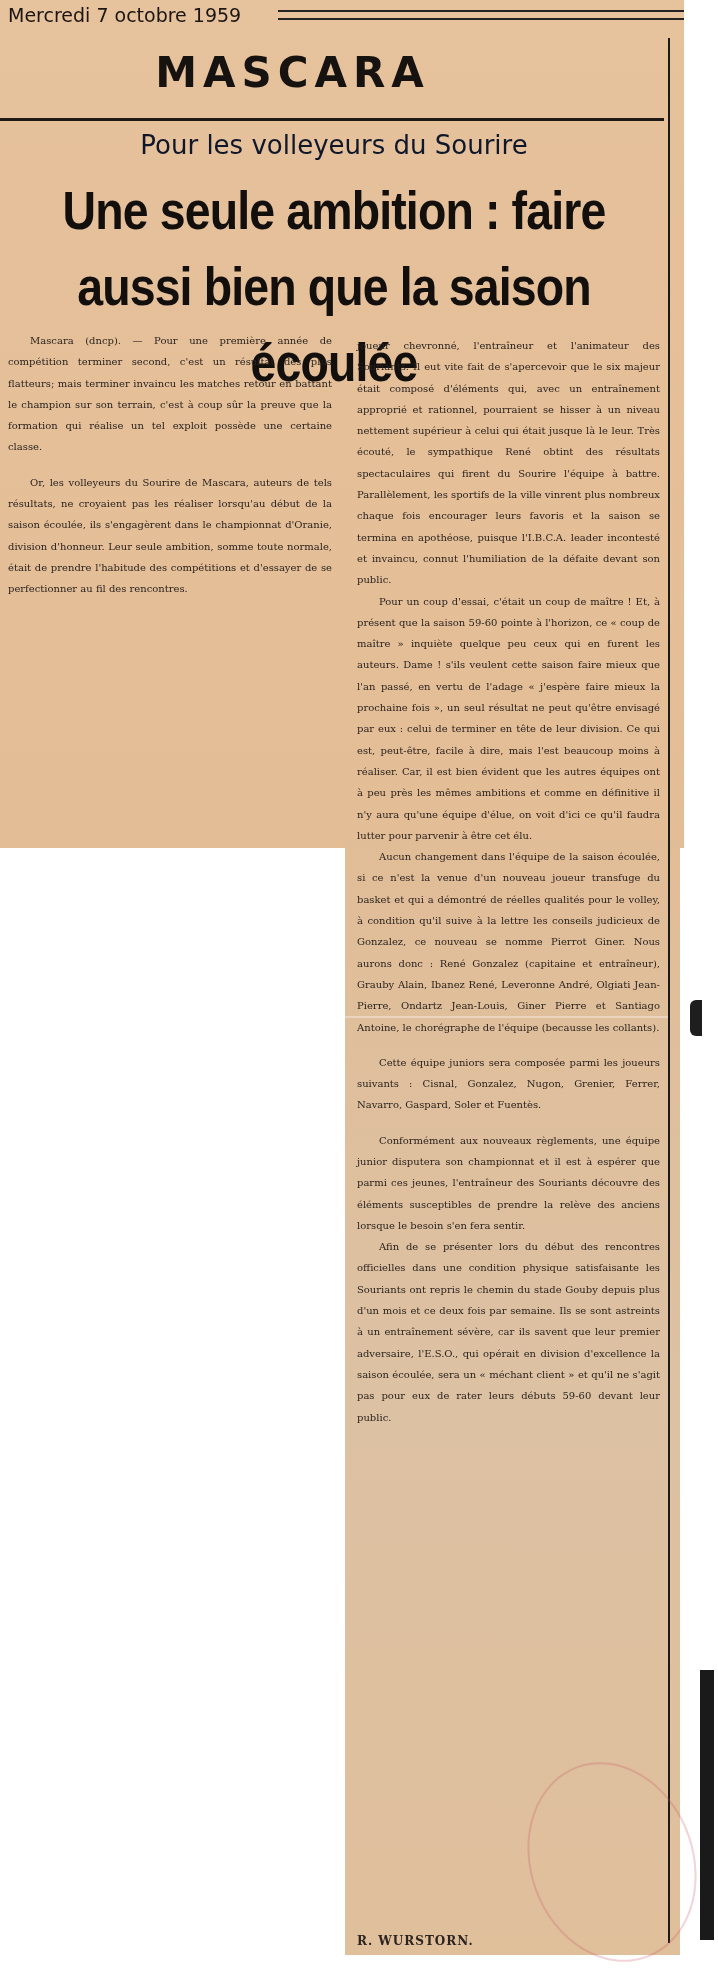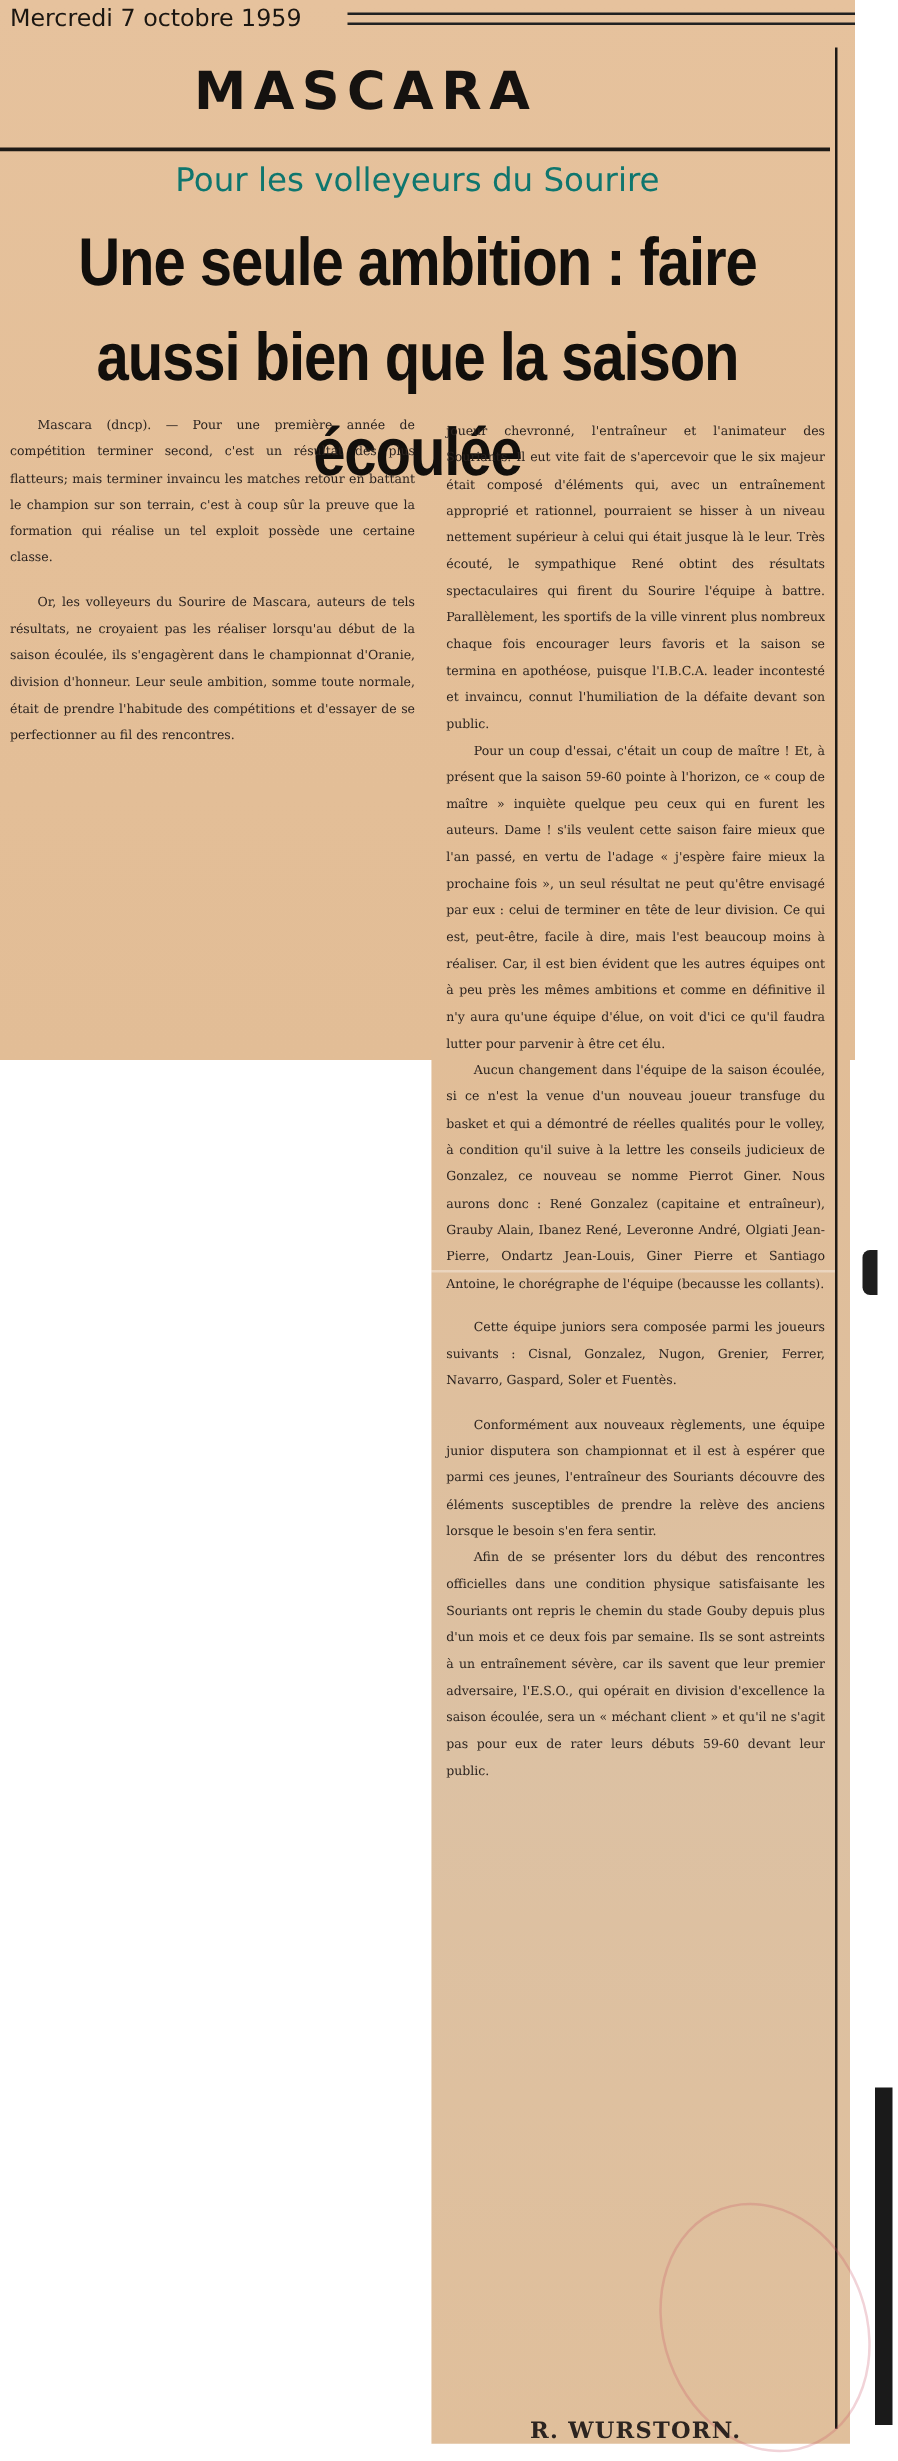--- a/index.html
+++ b/index.html
@@ -28,38 +28,38 @@
   .dateline .rule { flex: 1; margin-left: 6px; height: 6px; border-top: 2px solid #222; border-bottom: 2px solid #222; }
   .vrule { position: absolute; left: 668px; top: 38px; width: 2px; height: 1905px; background: #1e1a16; }
   .vrule-heavy { position: absolute; left: 700px; top: 1670px; width: 14px; height: 270px; background: #1a1a1a; }
   .section-title {
     position: absolute; left: 0; top: 48px; width: 585px; text-align: center;
     font-family: "DejaVu Sans", sans-serif; font-weight: bold; font-size: 42px; letter-spacing: 6px; color: #151210;
   }
   .hrule { position: absolute; left: 0; top: 118px; width: 664px; height: 3px; background: #1e1a16; }
   .kicker {
     position: absolute; left: 0; top: 130px; width: 668px; text-align: center;
-    font-family: "DejaVu Sans", sans-serif; font-size: 26px; color: #0f766e;
+    font-family: "DejaVu Sans", sans-serif; font-size: 26px; color: #0f172a;
   }
   .headline {
     position: absolute; left: 0; top: 172px; width: 668px; text-align: center;
     font-family: "Liberation Sans", sans-serif; font-weight: bold; font-size: 54px; line-height: 76px;
     color: #120f0c; letter-spacing: -1px; transform: scaleX(0.86); transform-origin: center top;
   }
   .col {
     position: absolute; font-family: "DejaVu Serif", serif; font-weight: normal; color: #2c2420;
     font-size: 10px; line-height: 21.3px; text-align: justify;
   }
   .col p { margin: 0; text-indent: 22px; }
   .col p.gap { margin-top: 14px; }
   .col1 { left: 8px; top: 330px; width: 324px; }
   .col2 { left: 357px; top: 335px; width: 303px; }
   .signature {
-    position: absolute; left: 357px; top: 1934px; width: 303px; text-align: center;
-    font-family: "DejaVu Serif", serif; font-weight: bold; font-size: 18px; color: #2c2420; letter-spacing: 1px;
+    position: absolute; left: 357px; top: 1934px; width: 303px; text-align: left;
+    font-family: "DejaVu Serif", serif; font-weight: bold; font-size: 12px; color: #2c2420; letter-spacing: 1px;
   }
   .fold { position: absolute; left: 345px; top: 1016px; width: 323px; height: 2px; background: rgba(255,255,255,0.35); }
   .stamp {
     position: absolute; left: 530px; top: 1760px; width: 160px; height: 200px; border-radius: 50%;
     border: 2px solid rgba(200,80,100,0.25); transform: rotate(-20deg);
   }
   .ear { position: absolute; left: 690px; top: 1000px; width: 12px; height: 36px; border-radius: 6px 0 0 6px; background: #1e1e1e; }
 </style>
 </head>
 <body>

